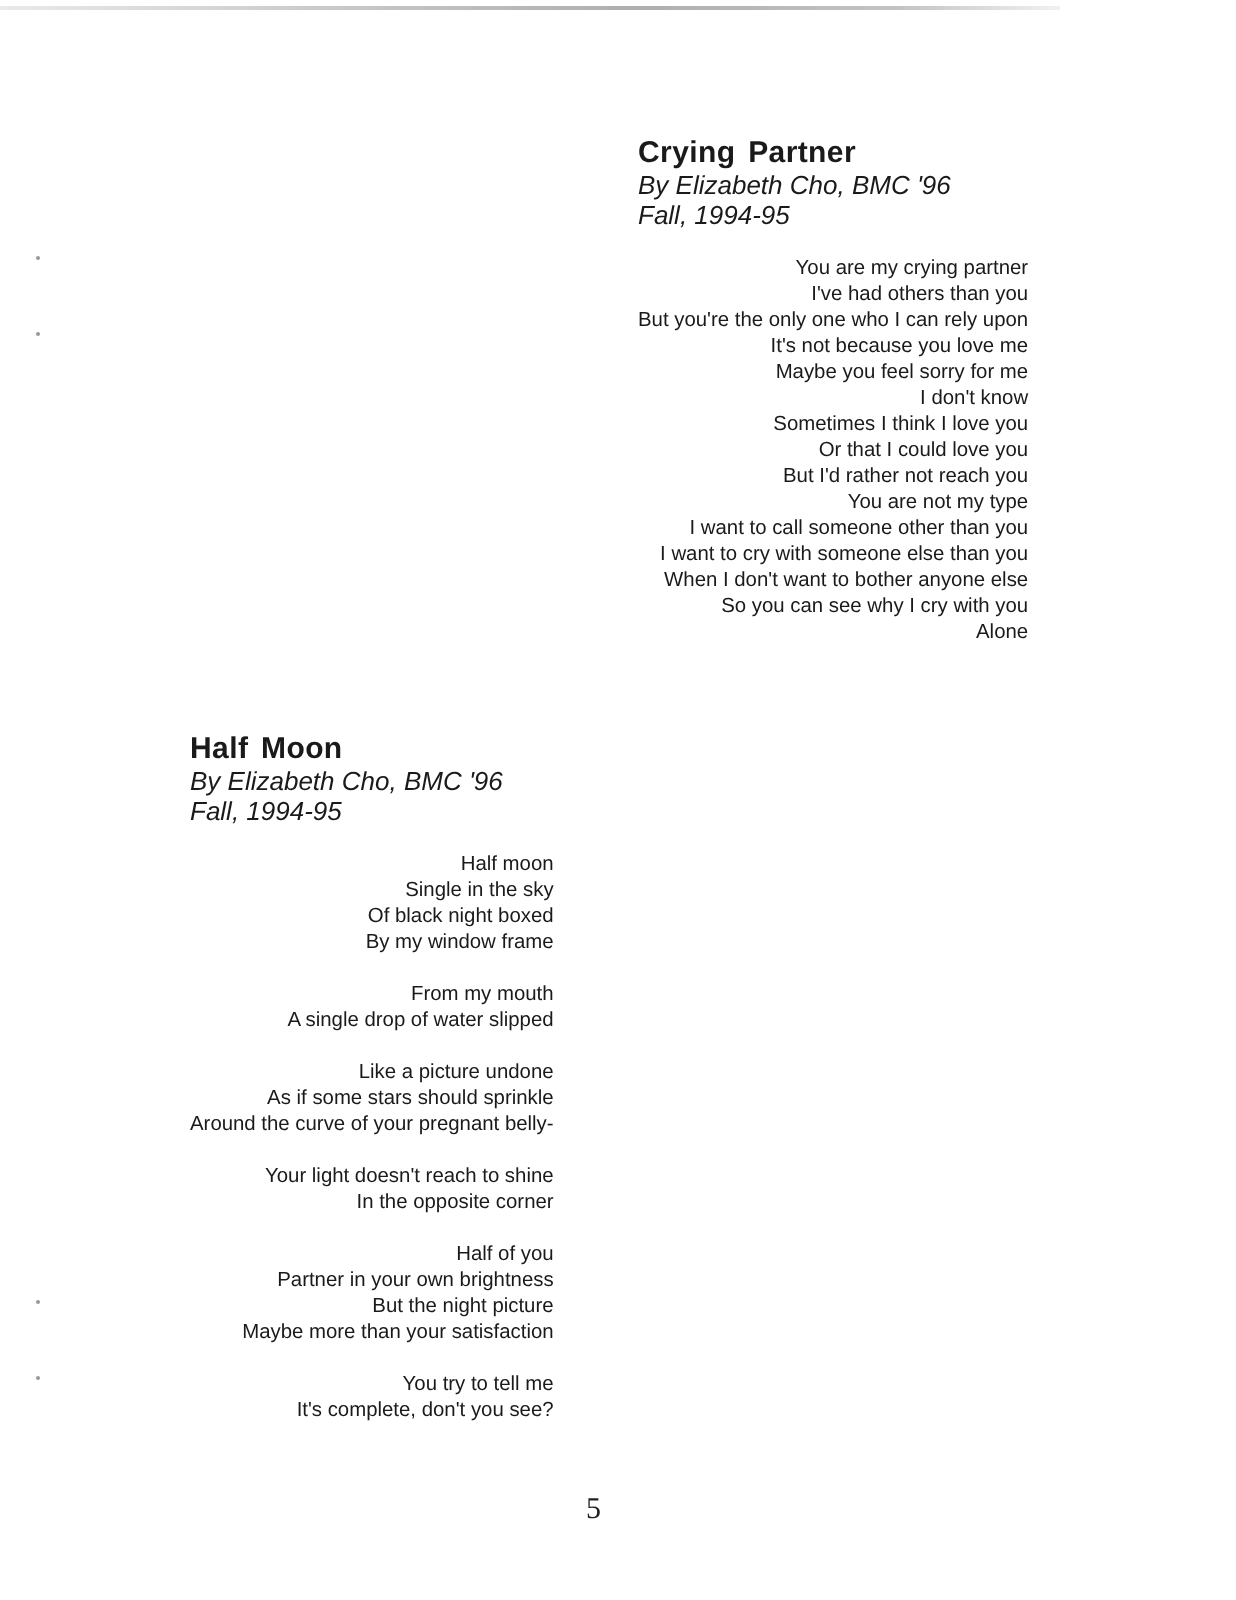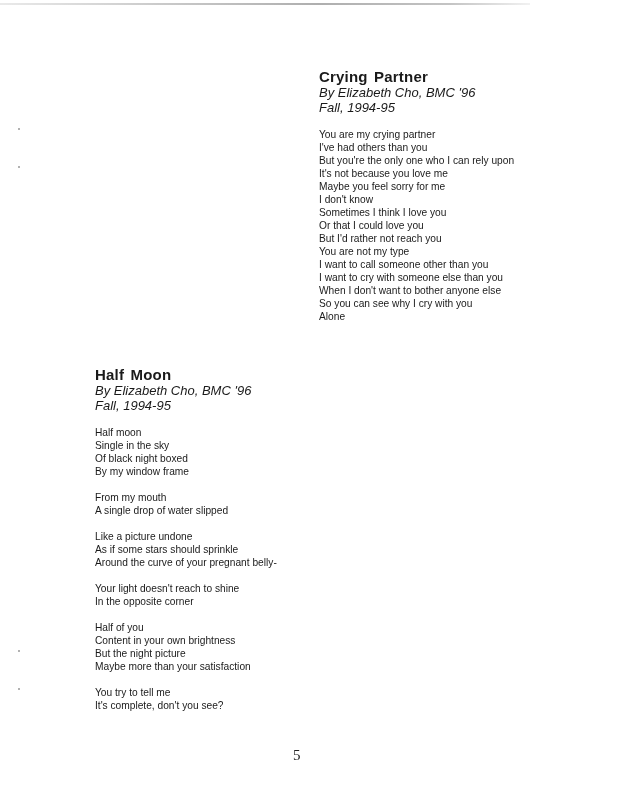--- a/index.html
+++ b/index.html
@@ -10,21 +10,21 @@
     .scan-line {
       position: absolute; left: 0; top: 3px; width: 530px; height: 2px;
       background: linear-gradient(to right, #e4e4e4 0%, #bdbdbd 30%, #9a9a9a 60%, #b5b5b5 85%, #eeeeee 100%);
       opacity: 0.8;
     }
     .poem { position: absolute; }
     .poem-title { font-weight: bold; font-size: 15px; line-height: 17px; letter-spacing: 0.2px; word-spacing: 2px; }
     .poem-byline, .poem-date { font-size: 13px; line-height: 15px; font-style: italic; }
     .poem-body { margin-top: 13px; font-size: 10.2px; line-height: 13px; }
     .stanza { margin-bottom: 13px; }
-    .line { white-space: nowrap; }
+    .line { white-space: nowrap; text-align: right; }
     #crying { left: 319px; top: 68px; }
     #halfmoon { left: 95px; top: 366px; }
     .page-number {
       position: absolute; left: 293px; top: 747px;
       font-family: "Liberation Serif", serif; font-size: 15px; color: #222;
     }
     .speck { position: absolute; width: 2px; height: 2px; background: #999; border-radius: 50%; }
   </style>
 </head>
 <body>
@@ -79,21 +79,21 @@
       <div class="line">Like a picture undone</div>
       <div class="line">As if some stars should sprinkle</div>
       <div class="line">Around the curve of your pregnant belly-</div>
     </div>
     <div class="stanza">
       <div class="line">Your light doesn't reach to shine</div>
       <div class="line">In the opposite corner</div>
     </div>
     <div class="stanza">
       <div class="line">Half of you</div>
-      <div class="line">Content in your own brightness</div>
+      <div class="line">Partner in your own brightness</div>
       <div class="line">But the night picture</div>
       <div class="line">Maybe more than your satisfaction</div>
     </div>
     <div class="stanza">
       <div class="line">You try to tell me</div>
       <div class="line">It's complete, don't you see?</div>
     </div>
   </div>
 </div>
 

